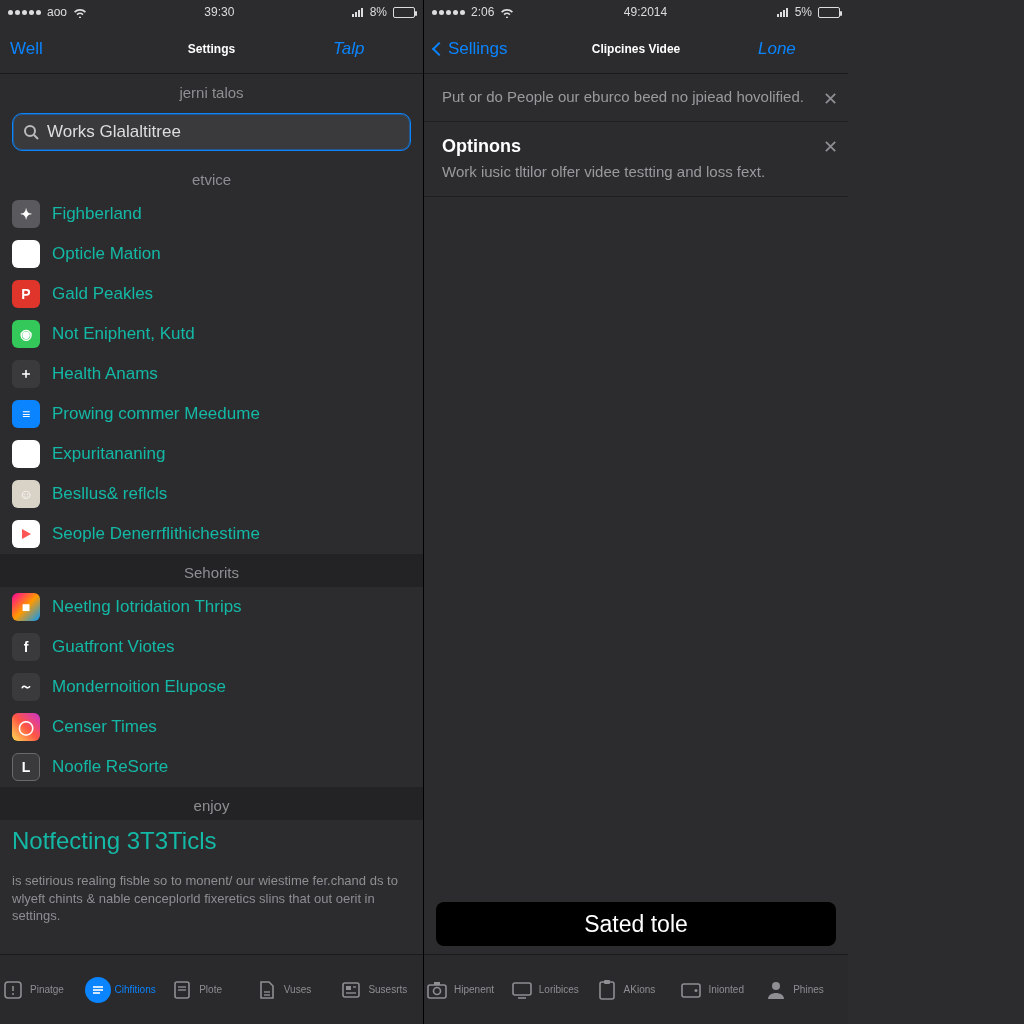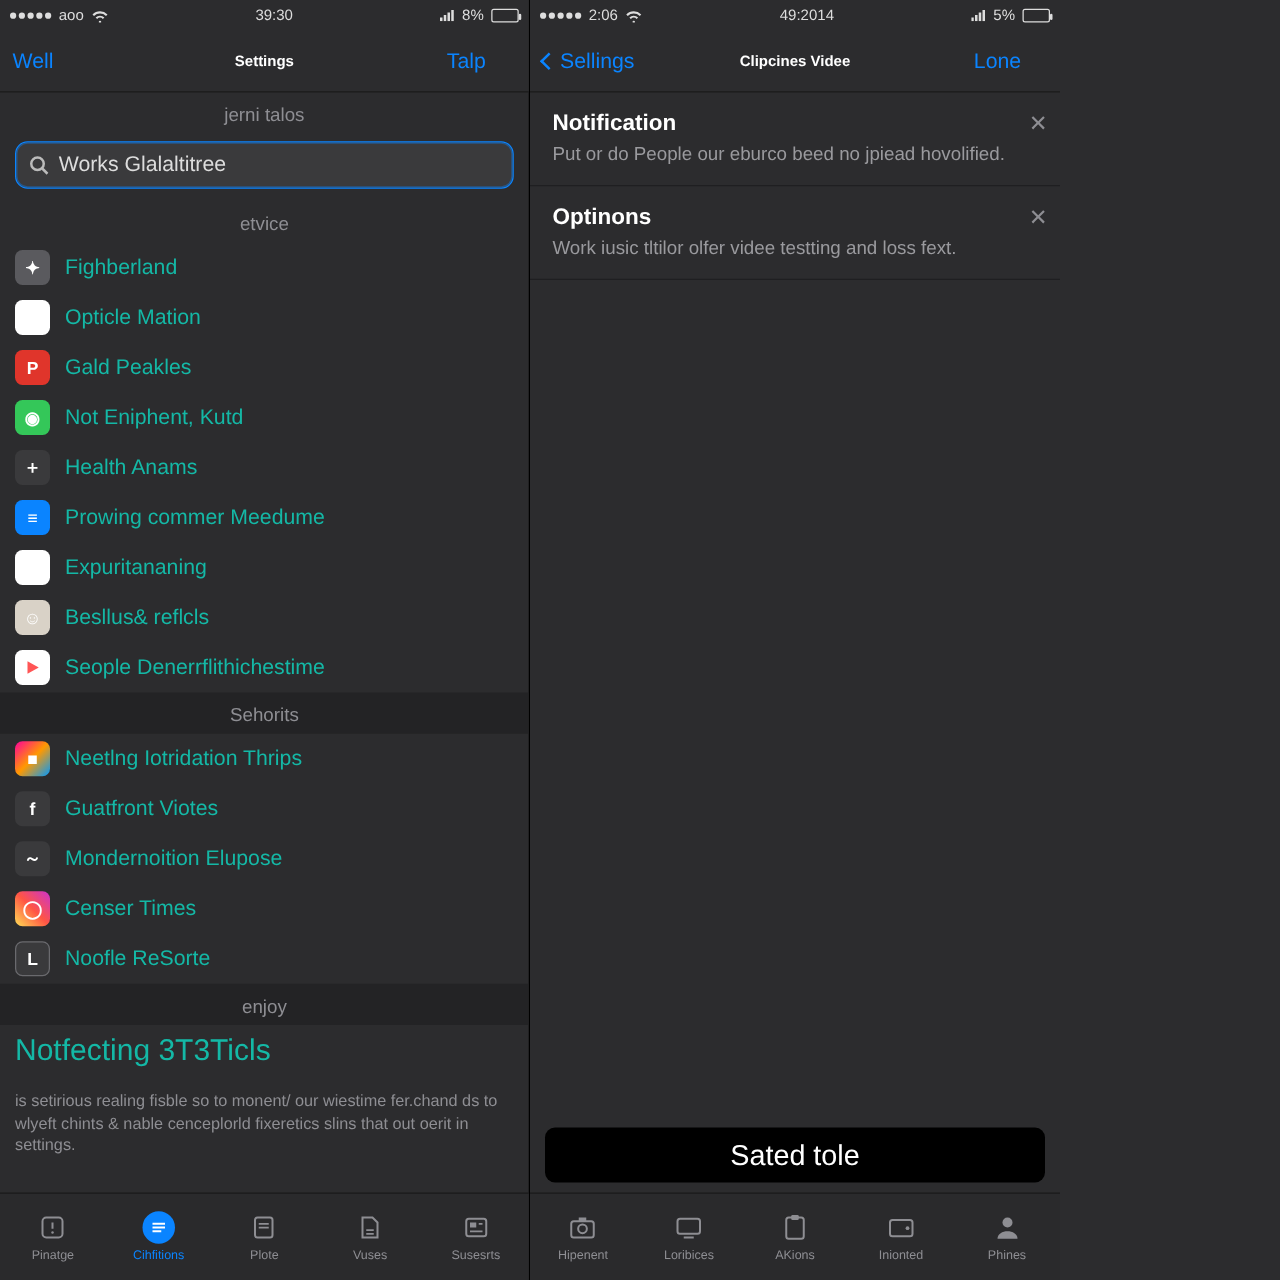--- a/index.html
+++ b/index.html
@@ -14,21 +14,21 @@
   .signal-dots { display: flex; gap: 2px; }
   .signal-dots span { width: 5px; height: 5px; border-radius: 50%; background: #ddd; display: inline-block; }
   .wifi-icon, .battery-icon, .cell-icon { display: inline-flex; }
   .battery { width: 22px; height: 11px; border: 1px solid #ddd; border-radius: 2px; position: relative; }
   .battery::after { content: ""; position: absolute; right: -3px; top: 3px; width: 2px; height: 5px; background: #ddd; border-radius: 1px; }
   .battery .fill { height: 100%; background: #ddd; }
 
   
   .navbar { height: 50px; display: flex; align-items: center; justify-content: space-between; padding: 0 10px; background: #2c2c2e; border-bottom: 1px solid #1a1a1a; }
   .navbar .nav-left, .navbar .nav-right { color: #0a84ff; font-size: 17px; display: flex; align-items: center; gap: 2px; min-width: 80px; }
-  .navbar .nav-right { justify-content: center; }
+  .navbar .nav-right { justify-content: flex-start; font-style: italic; }
   .navbar .nav-title { color: #fff; font-size: 12px; font-weight: 600; text-align: center; flex: 1; }
   .chev-left { display: inline-block; width: 10px; height: 10px; border-left: 2px solid #0a84ff; border-bottom: 2px solid #0a84ff; transform: rotate(45deg); margin-right: 2px; }
 
   
   .content { flex: 1; overflow: hidden; display: flex; flex-direction: column; }
   .section-header { font-size: 15px; color: #8e8e93; padding: 10px 12px 6px; text-align: center; }
   .search-wrap { padding: 6px 12px 10px; }
   .search { display: flex; align-items: center; background: #3a3a3c; border: 1px solid #0a84ff; border-radius: 10px; height: 38px; padding: 0 10px; gap: 8px; color: #bbb; box-shadow: 0 0 0 1px rgba(10,132,255,0.4) inset; }
   .search svg { flex-shrink: 0; }
   .search span { color: #ddd; font-size: 17px; }
@@ -43,21 +43,21 @@
   
   .card { padding: 14px 18px 16px; border-bottom: 1px solid #1f1f21; position: relative; }
   .card .card-title { font-size: 18px; font-weight: 600; margin-bottom: 6px; }
   .card .card-sub { font-size: 15px; color: #9a9a9e; }
   .card .close { position: absolute; right: 10px; top: 14px; color: #8e8e93; font-size: 18px; cursor: pointer; }
 
   .primary-btn { margin: 0 12px 8px; height: 44px; background: #000000; color: #fff; border-radius: 8px; display: flex; align-items: center; justify-content: center; font-size: 23px; font-weight: 500; }
 
   
   .tabbar { height: 70px; display: flex; align-items: center; justify-content: space-around; background: #2a2a2c; border-top: 1px solid #1a1a1a; }
-  .tab { display: flex; flex-direction: column; align-items: center; gap: 4px; color: #8e8e93; font-size: 10px; width: 20%; }
+  .tab { display: flex; flex-direction: row; align-items: center; gap: 4px; color: #8e8e93; font-size: 10px; width: 20%; }
   .tab.active { color: #0a84ff; }
   .tab .tab-icon { width: 26px; height: 26px; display: flex; align-items: center; justify-content: center; }
   .tab.active .dot { width: 26px; height: 26px; border-radius: 50%; background: #0a84ff; display: flex; align-items: center; justify-content: center; }
 
   .right-spacer { flex: 1; }
 
   
   .ic-gray  { background: #5a5a5e; }
   .ic-white { background: #fff; color: #444; }
   .ic-red   { background: #e0352b; }
@@ -310,21 +310,20 @@
         <span>Sellings</span>
       </div>
       <div class="nav-title">Clipcines Videe</div>
       <div class="nav-right">
         <span>Lone</span>
       </div>
     </div>
 
     <div class="content">
       <div class="card">
-        <div class="card-title">Notification</div>
         <div class="card-sub">Put or do People our eburco beed no jpiead hovolified.</div>
         <div class="close">✕</div>
       </div>
       <div class="card">
         <div class="card-title">Optinons</div>
         <div class="card-sub">Work iusic tltilor olfer videe testting and loss fext.</div>
         <div class="close">✕</div>
       </div>
 
       <div class="right-spacer"></div>

